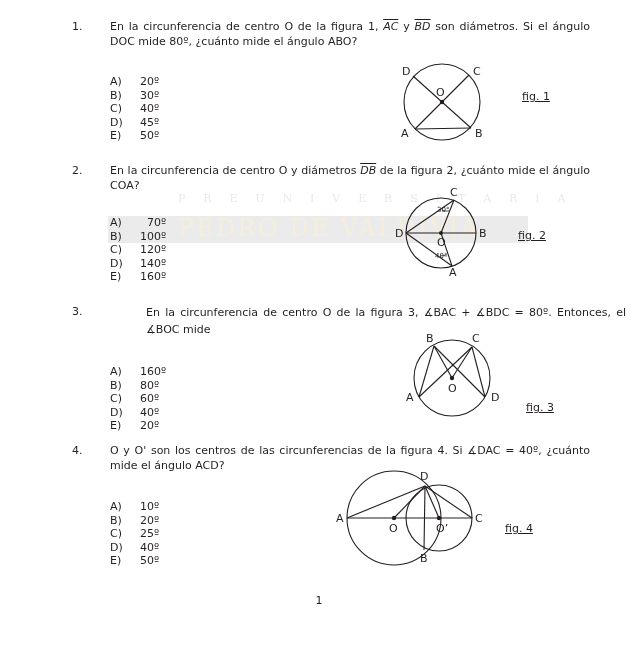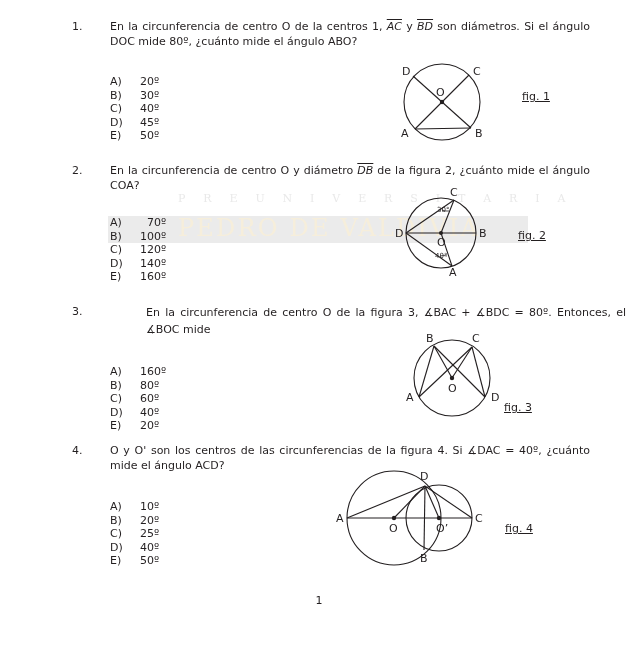--- a/index.html
+++ b/index.html
@@ -136,21 +136,21 @@
 <div id="page">
 
   <div class="watermark">
     <div class="wm-band"></div>
     <div class="wm-top">P R E U N I V E R S I T A R I A</div>
     <div class="wm-main">PEDRO DE VALDIVIA</div>
   </div>
 
   <div class="q" style="left:72px; top:20px; width:500px;">
     <div class="q-num">1.</div>
-    <div class="q-text"><span>En la circunferencia de centro O de la centros 1, </span><span class="ovl">AC</span><span>  y  </span><span class="ovl">BD</span><span> son diámetros. Si el ángulo DOC mide 80º, ¿cuánto mide el ángulo ABO?</span></div>
+    <div class="q-text"><span>En la circunferencia de centro O de la figura 1, </span><span class="ovl">AC</span><span>  y  </span><span class="ovl">BD</span><span> son diámetros. Si el ángulo DOC mide 80º, ¿cuánto mide el ángulo ABO?</span></div>
   </div>
   <div class="opts" style="top:75px;left:110px;">
     <div class="opt">
         <span class="lbl">A)</span>
         <span class="val">20º</span>
       </div>
     <div class="opt">
         <span class="lbl">B)</span>
         <span class="val">30º</span>
       </div>
@@ -182,21 +182,21 @@
       <text class="pt-label" x="88" y="17">C</text>
       <text class="pt-label" x="51" y="38">O</text>
       <text class="pt-label" x="16" y="79">A</text>
       <text class="pt-label" x="90" y="79">B</text>
     </svg>
   </div>
   <div class="fig-label" style="left:522px; top:90px;">fig. 1</div>
 
   <div class="q" style="left:72px; top:164px; width:500px;">
     <div class="q-num">2.</div>
-    <div class="q-text"><span>En la circunferencia de centro O y diámetro </span><span class="ovl">DB</span><span> de la figura 2, ¿cuánto mide el ángulo COA?</span></div>
+    <div class="q-text"><span>En la circunferencia de centro O y diámetros </span><span class="ovl">DB</span><span> de la figura 2, ¿cuánto mide el ángulo COA?</span></div>
   </div>
   <div class="opts" style="top:216px;left:110px;">
     <div class="opt">
         <span class="lbl">A)</span>
         <span class="val indent">70º</span>
       </div>
     <div class="opt">
         <span class="lbl">B)</span>
         <span class="val">100º</span>
       </div>
@@ -278,21 +278,21 @@
       <line x1="42" y1="20" x2="60" y2="52" stroke="#231f20" stroke-width="1.1"></line>
       <line x1="80" y1="21" x2="60" y2="52" stroke="#231f20" stroke-width="1.1"></line>
       <circle cx="60" cy="52" r="2.2" fill="#231f20"></circle>
       <text class="pt-label" x="34" y="16">B</text>
       <text class="pt-label" x="80" y="16">C</text>
       <text class="pt-label" x="14" y="75">A</text>
       <text class="pt-label" x="56" y="66">O</text>
       <text class="pt-label" x="99" y="75">D</text>
     </svg>
   </div>
-  <div class="fig-label" style="left:504px; top:401px;">fig. 3</div>
+  <div class="fig-label" style="left:526px; top:401px;">fig. 3</div>
 
   <div class="q" style="left:72px; top:444px; width:500px;">
     <div class="q-num">4.</div>
     <div class="q-text">O  y  O' son los centros de las circunferencias de la figura 4. Si ∡DAC = 40º, ¿cuánto mide el ángulo ACD?</div>
   </div>
   <div class="opts" style="top:500px;left:110px;">
     <div class="opt">
         <span class="lbl">A)</span>
         <span class="val">10º</span>
       </div>

